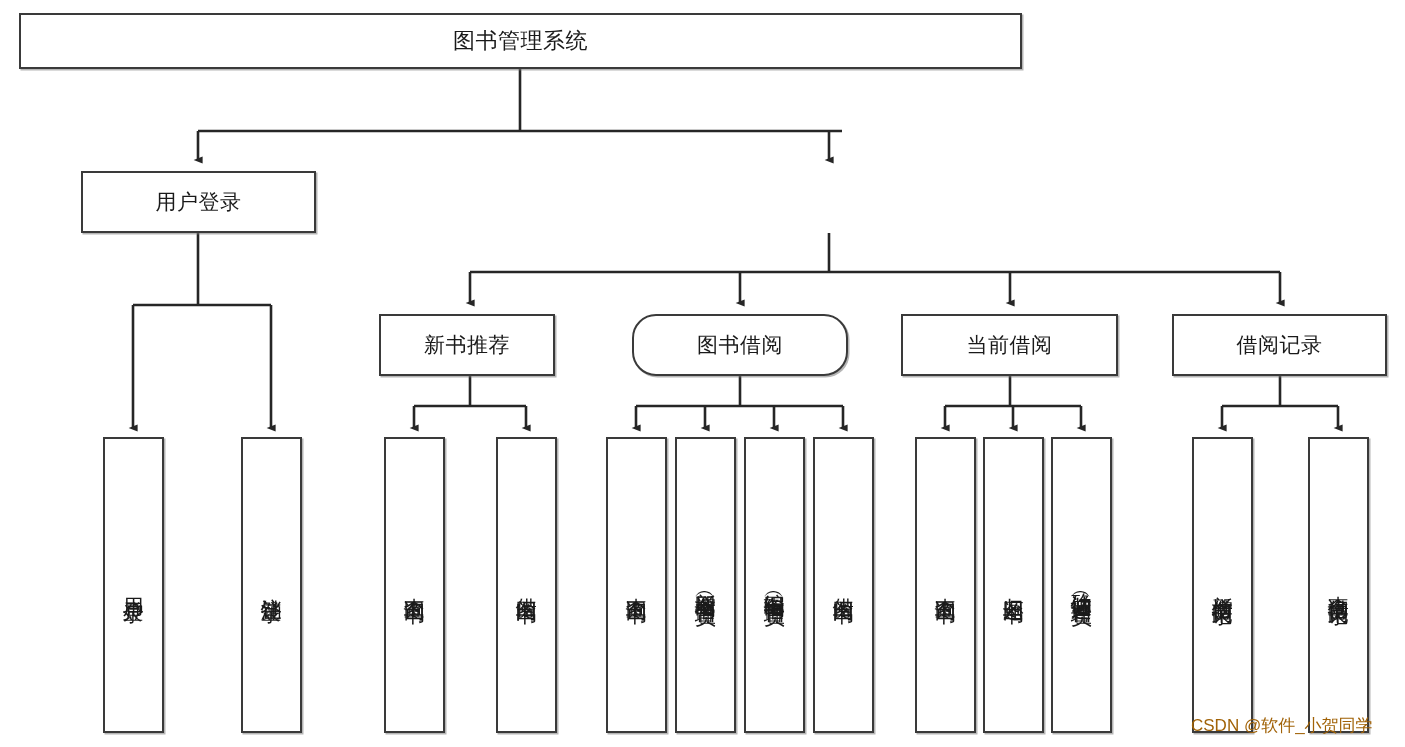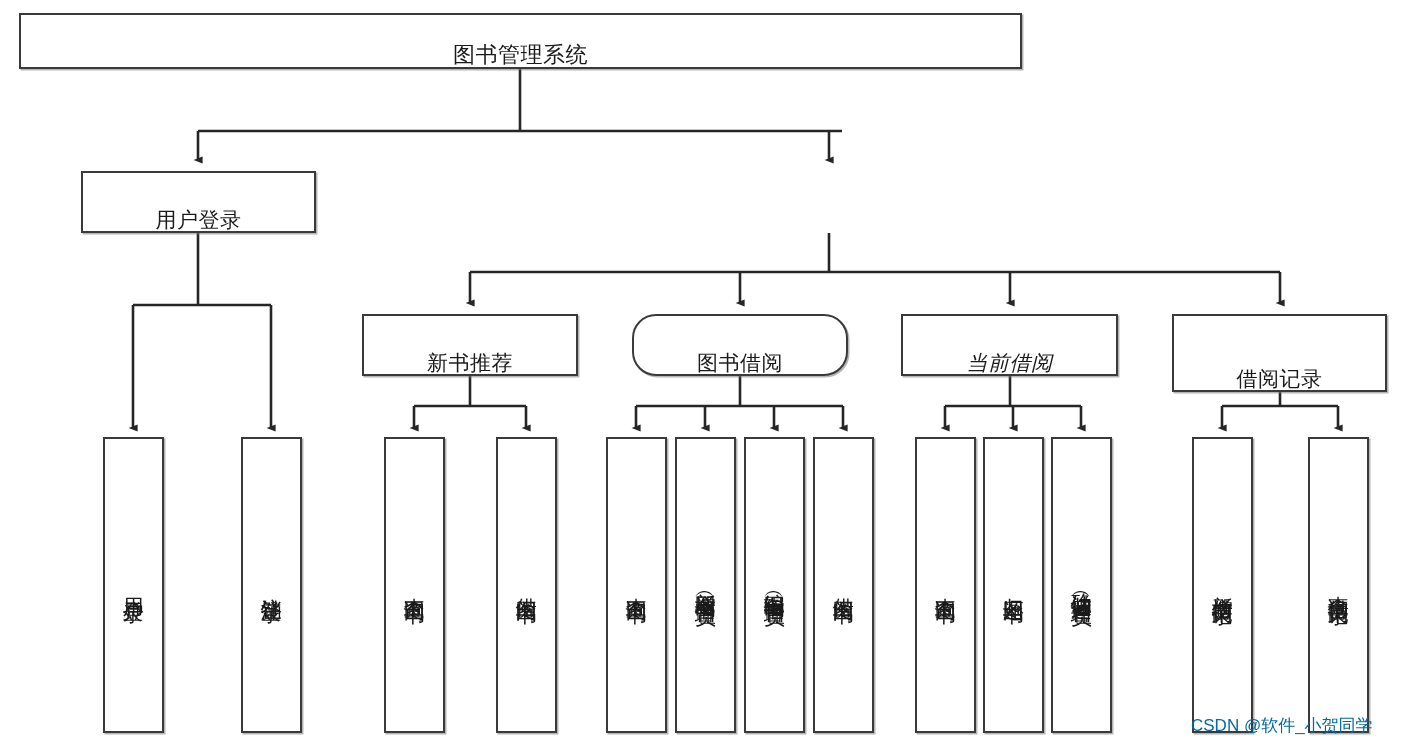--- a/index.html
+++ b/index.html
@@ -26,21 +26,21 @@
     height: 747px;
     pointer-events: none;
   }
   .node {
     position: absolute;
     box-sizing: border-box;
     background: #ffffff;
     border: 2px solid #3a3a3a;
     box-shadow: 1.5px 1.5px 0 0 rgba(120,120,120,0.55);
     display: flex;
-    align-items: flex-end;
+    align-items: center;
     justify-content: center;
     z-index: 2;
   }
   .node .label {
     color: #1a1a1a;
     letter-spacing: 0.5px;
     white-space: nowrap;
   }
   .node.horizontal .label {
     font-size: 21px;
@@ -60,21 +60,21 @@
     font-size: 21px;
     line-height: 1.32;
     letter-spacing: 2px;
     max-height: 100%;
   }
   #watermark {
     position: absolute;
     left: 1191px;
     top: 714px;
     font-size: 17px;
-    color: #0369a1;
+    color: #a16207;
     white-space: nowrap;
     z-index: 5;
     font-family: "Liberation Sans", "DejaVu Sans", sans-serif;
   }
 </style>
 </head>
 <body>
 
 <div id="canvas">
 
@@ -129,30 +129,30 @@
   </svg>
 
   <div class="node horizontal root" style="left:19px; top:13px; width:1003px; height:56px;">
     <span class="label">图书管理系统</span>
   </div>
 
   <div class="node horizontal" style="left:81px; top:171px; width:235px; height:62px;">
     <span class="label">用户登录</span>
   </div>
 
-  <div class="node horizontal" style="left:362px; top:314px; width:216px; height:62px;">
+  <div class="node horizontal" style="left:379px; top:314px; width:176px; height:62px;">
     <span class="label">新书推荐</span>
   </div>
   <div class="node horizontal" style="left:632px; top:314px; width:216px; height:62px;border-radius:24px;">
     <span class="label">图书借阅</span>
   </div>
-  <div class="node horizontal" style="left:901px; top:314px; width:217px; height:62px;font-style:italic;">
+  <div class="node horizontal" style="left:901px; top:314px; width:217px; height:62px;">
     <span class="label">当前借阅</span>
   </div>
-  <div class="node horizontal" style="left:1172px; top:314px; width:215px; height:78px;">
+  <div class="node horizontal" style="left:1172px; top:314px; width:215px; height:62px;">
     <span class="label">借阅记录</span>
   </div>
 
   <div class="node vertical" style="left:103px; top:437px; width:61px; height:296px;">
     <span class="label">用户登录</span>
   </div>
   <div class="node vertical" style="left:241px; top:437px; width:61px; height:296px;">
     <span class="label">注销登录</span>
   </div>
 

